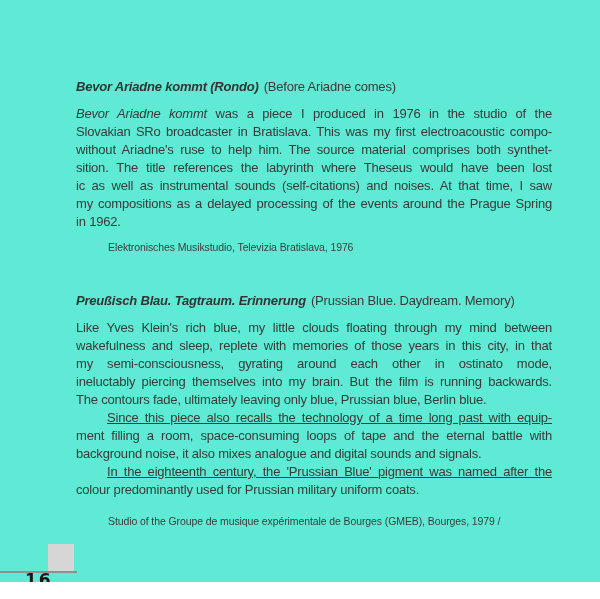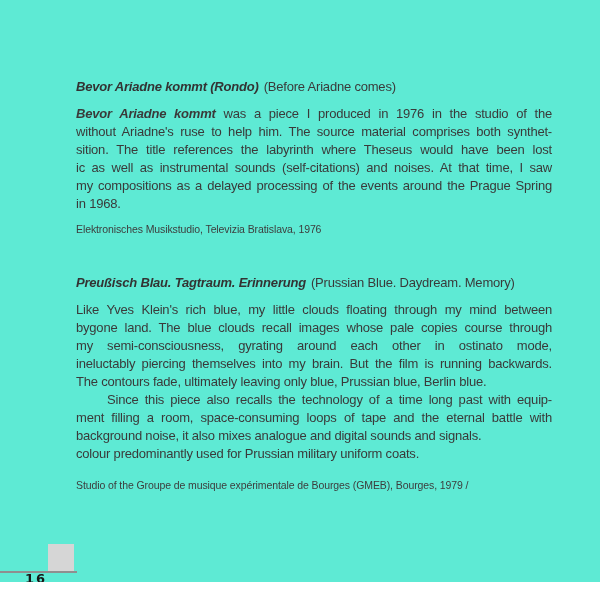--- a/index.html
+++ b/index.html
@@ -34,31 +34,32 @@
     color: #333333;
   }
   .translation { margin-left: 5px; }
   .body-block { margin-top: 9px; }
   .s2 .body-block { }
   .line { line-height: 18px; }
   .line.j {
     text-align: justify;
     text-align-last: justify;
   }
-  .line.in { text-indent: 31px; }
+  .line.in { text-indent: 31px; text-decoration: underline; }
   .lead {
-    font-weight: 700;
+    font-weight: 400;
     font-style: italic;
   }
   .credit {
     margin-top: 7px;
     font-size: 10.5px;
     line-height: 14px;
     letter-spacing: -0.1px;
     color: #3d3d3d;
+    margin-left: 32px;
   }
   .s2 .credit { margin-top: 13px; }
   .footer-square {
     position: absolute;
     left: 48px;
     top: 544px;
     width: 26px;
     height: 27px;
     background: #d6d6d6;
   }
@@ -69,58 +70,60 @@
     width: 77px;
     height: 2px;
     background: #8f8f8f;
   }
   .page-number {
     position: absolute;
     left: 25px;
     top: 572px;
     font-family: "DejaVu Sans", sans-serif;
     font-weight: 700;
-    font-size: 13px;
+    font-size: 17px;
     line-height: 1;
     letter-spacing: 2px;
     color: #161616;
   }
 </style>
 </head>
 <body>
 
 <div class="page">
   <div class="content">
 
     <section>
       <div class="heading"><span class="title">Bevor Ariadne kommt (Rondo)</span><span class="translation">(Before Ariadne comes)</span></div>
       <div class="body-block">
           <div class="line j"><span class="lead">Bevor Ariadne kommt </span>was a piece I produced in 1976 in the studio of the</div>
+          <div class="line j">Slovakian SRo broadcaster in Bratislava. This was my first electroacoustic compo-</div>
           <div class="line j">without Ariadne's ruse to help him. The source material comprises both synthet-</div>
           <div class="line j">sition. The title references the labyrinth where Theseus would have been lost</div>
           <div class="line j">ic as well as instrumental sounds (self-citations) and noises. At that time, I saw</div>
           <div class="line j">my compositions as a delayed processing of the events around the Prague Spring</div>
-          <div class="line">in 1968.</div>
+          <div class="line">in 1962.</div>
         </div>
       <div class="credit">
           <div class="line">Elektronisches Musikstudio, Televizia Bratislava, 1976</div>
         </div>
     </section>
 
     <section class="s2">
       <div class="heading"><span class="title">Preußisch Blau. Tagtraum. Erinnerung</span><span class="translation">(Prussian Blue. Daydream. Memory)</span></div>
       <div class="body-block">
           <div class="line j">Like Yves Klein's rich blue, my little clouds floating through my mind between</div>
-          <div class="line j">bygone land. The blue clouds recall images whose pale copies course through</div>
+          <div class="line j">wakefulness and sleep, replete with memories of those years in this city, in that</div>
           <div class="line j">my semi-consciousness, gyrating around each other in ostinato mode,</div>
           <div class="line j">ineluctably piercing themselves into my brain. But the film is running backwards.</div>
           <div class="line">The contours fade, ultimately leaving only blue, Prussian blue, Berlin blue.</div>
           <div class="line j in">Since this piece also recalls the technology of a time long past with equip-</div>
           <div class="line j">ment filling a room, space-consuming loops of tape and the eternal battle with</div>
           <div class="line">background noise, it also mixes analogue and digital sounds and signals.</div>
+          <div class="line j in">In the eighteenth century, the 'Prussian Blue' pigment was named after the</div>
           <div class="line">colour predominantly used for Prussian military uniform coats.</div>
         </div>
       <div class="credit">
           <div class="line">Studio of the Groupe de musique expérimentale de Bourges (GMEB), Bourges, 1979 /</div>
         </div>
     </section>
 
   </div>
 
   <div class="footer-square"></div>

